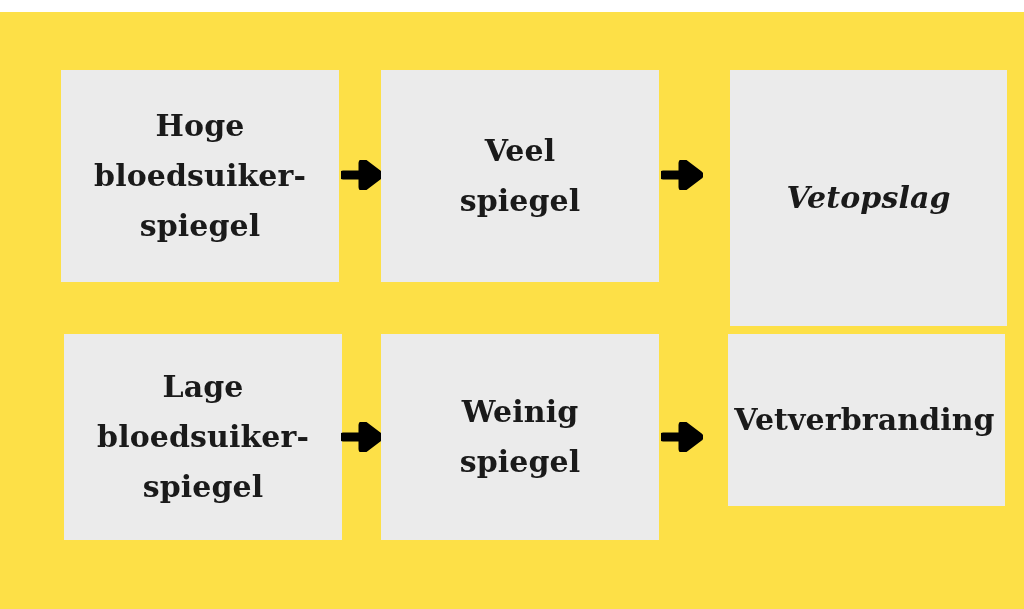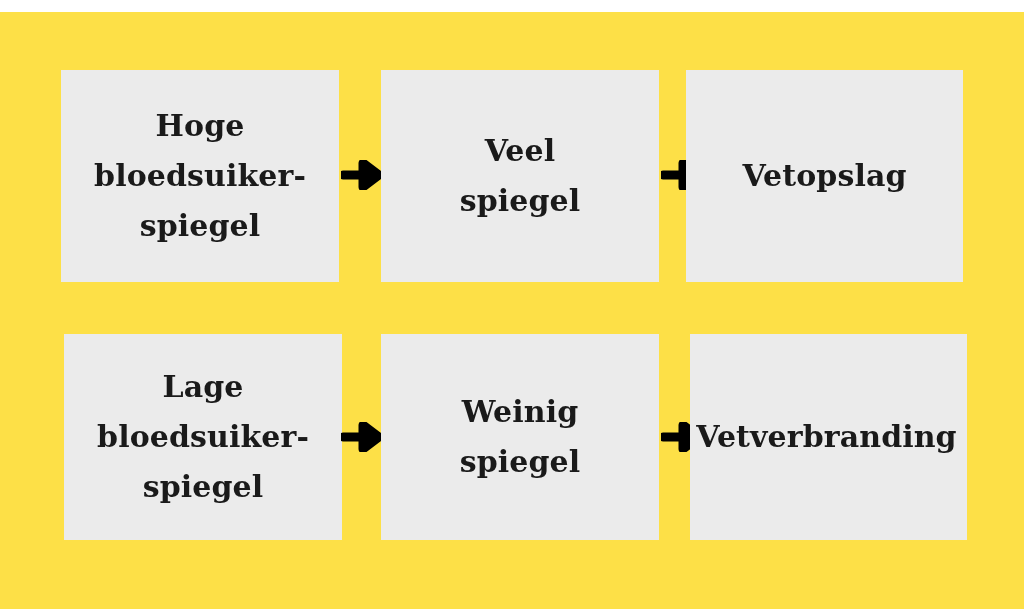--- a/index.html
+++ b/index.html
@@ -42,26 +42,26 @@
     letter-spacing: 0.1px;
     white-space: pre-line;
     text-align: center;
     padding: 0 6px;
     box-sizing: border-box;
   }
 
   
   #box-high-blood-sugar   { left: 61px;  top: 58px;  width: 278px; height: 212px; }
   #box-much-insulin       { left: 381px; top: 58px;  width: 278px; height: 212px; }
-  #box-fat-storage        { left: 686px; top: 58px;  width: 277px; height: 212px; }
+  #box-fat-storage        { left: 730px; top: 58px;  width: 277px; height: 256px; font-style: italic; }
 
   
   #box-low-blood-sugar    { left: 64px;  top: 322px; width: 278px; height: 206px; }
   #box-little-insulin     { left: 381px; top: 322px; width: 278px; height: 206px; }
-  #box-fat-burning        { left: 690px; top: 322px; width: 277px; height: 206px; padding-left: 8px; }
+  #box-fat-burning        { left: 728px; top: 322px; width: 277px; height: 172px; padding-left: 8px; }
 
   
   #box-fat-burning .node-label {
     white-space: nowrap;
     transform: translateX(-6px);
   }
 
   .arrow {
     position: absolute;
     width: 46px;

